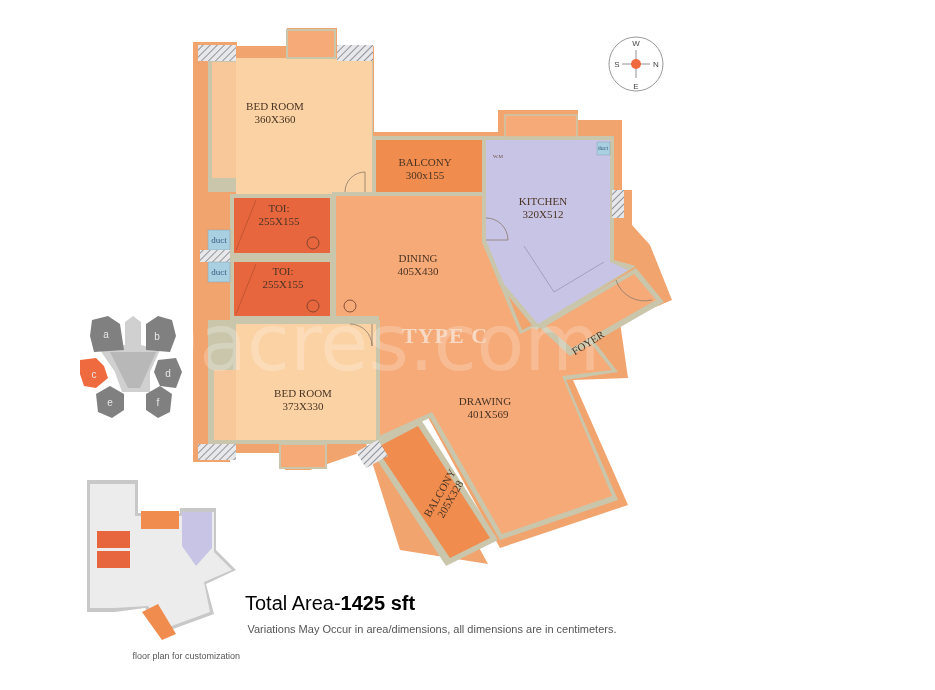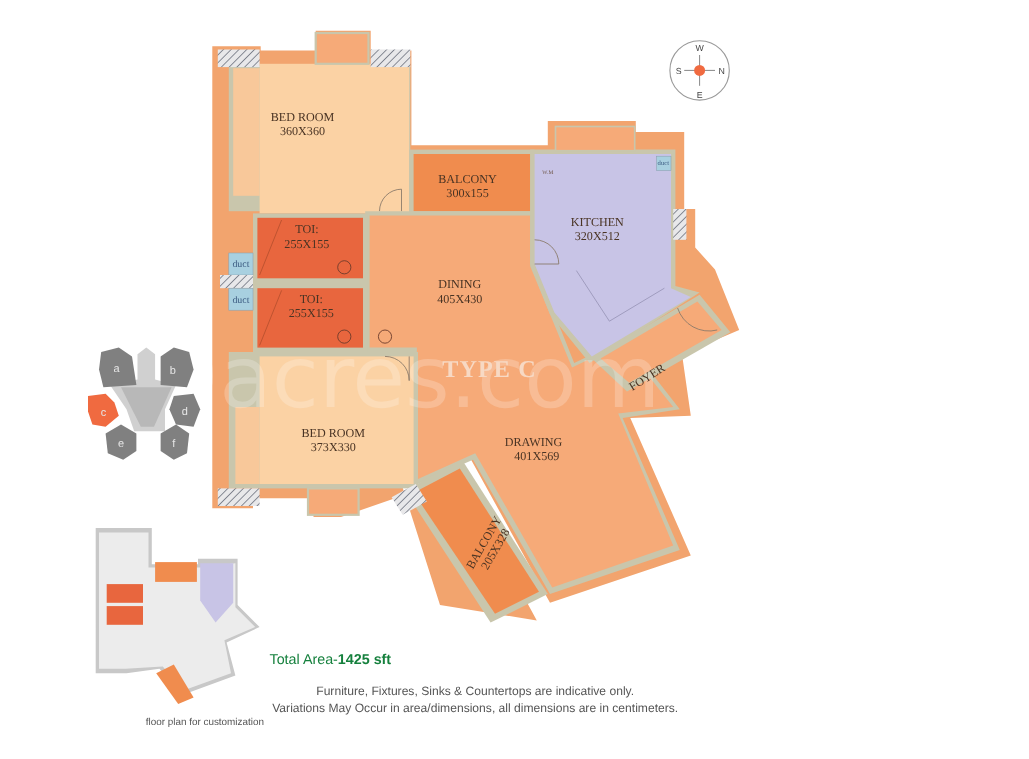--- a/index.html
+++ b/index.html
@@ -5,21 +5,21 @@
   html, body { margin:0; padding:0; background:#ffffff; }
   body { width:935px; height:690px; position:relative; overflow:hidden; font-family:"Liberation Sans", sans-serif; }
   #plan { position:absolute; left:0; top:0; }
   .room-label { font-family:"Liberation Serif", serif; font-size:11px; fill:#4a3424; text-anchor:middle; }
   .type-label { font-family:"Liberation Serif", serif; font-size:22px; font-weight:bold; fill:#f7d9c4; text-anchor:middle; letter-spacing:1px; }
   .small-label { font-family:"Liberation Serif", serif; font-size:9px; fill:#3a5a80; text-anchor:middle; }
   .wm-label { font-family:"Liberation Serif", serif; font-size:5px; fill:#6a5040; text-anchor:middle; }
   .watermark { font-family:"DejaVu Sans", sans-serif; font-size:78px; fill:#ffffff; fill-opacity:0.22; }
   .compass-letter { font-family:"Liberation Sans", sans-serif; font-size:8px; fill:#444; text-anchor:middle; }
   .key-letter { font-family:"Liberation Sans", sans-serif; font-size:10px; fill:#e6e6e6; text-anchor:middle; }
-  #total-area { position:absolute; left:245px; top:592px; font-size:13px; color:#15803d; }
+  #total-area { position:absolute; left:245px; top:592px; font-size:20px; color:#000000; }
   #total-area b { font-weight:bold; }
   #notes { position:absolute; left:232px; top:622px; width:400px; text-align:center; font-size:11px; color:#555; line-height:15px; }
   #thumb-caption { position:absolute; left:80px; top:651px; width:160px; text-align:right; font-size:9px; color:#555; }
 </style>
 </head>
 <body>
 
 <svg id="plan" width="935" height="690" viewBox="0 0 935 690">
   <defs>
     <pattern id="hatch" patternUnits="userSpaceOnUse" width="5" height="5" patternTransform="rotate(45)">
@@ -167,16 +167,15 @@
     <rect x="97" y="531" width="33" height="17" fill="#e8663e"></rect>
     <rect x="97" y="551" width="33" height="17" fill="#e8663e"></rect>
     <polygon fill="#f08c4e" points="142,612 158,604 176,634 162,640"></polygon>
   </g>
 </svg>
 
 <div id="total-area">
   <span>Total Area-</span><b>1425 sft</b>
 </div>
 <div id="notes">
-  <div>Furniture, Fixtures, Sinks &amp; Countertops are indicative only.</div>
   <div>Variations May Occur in area/dimensions, all dimensions are in centimeters.</div>
 </div>
 <div id="thumb-caption">floor plan for customization</div>
 
 </body></html>

